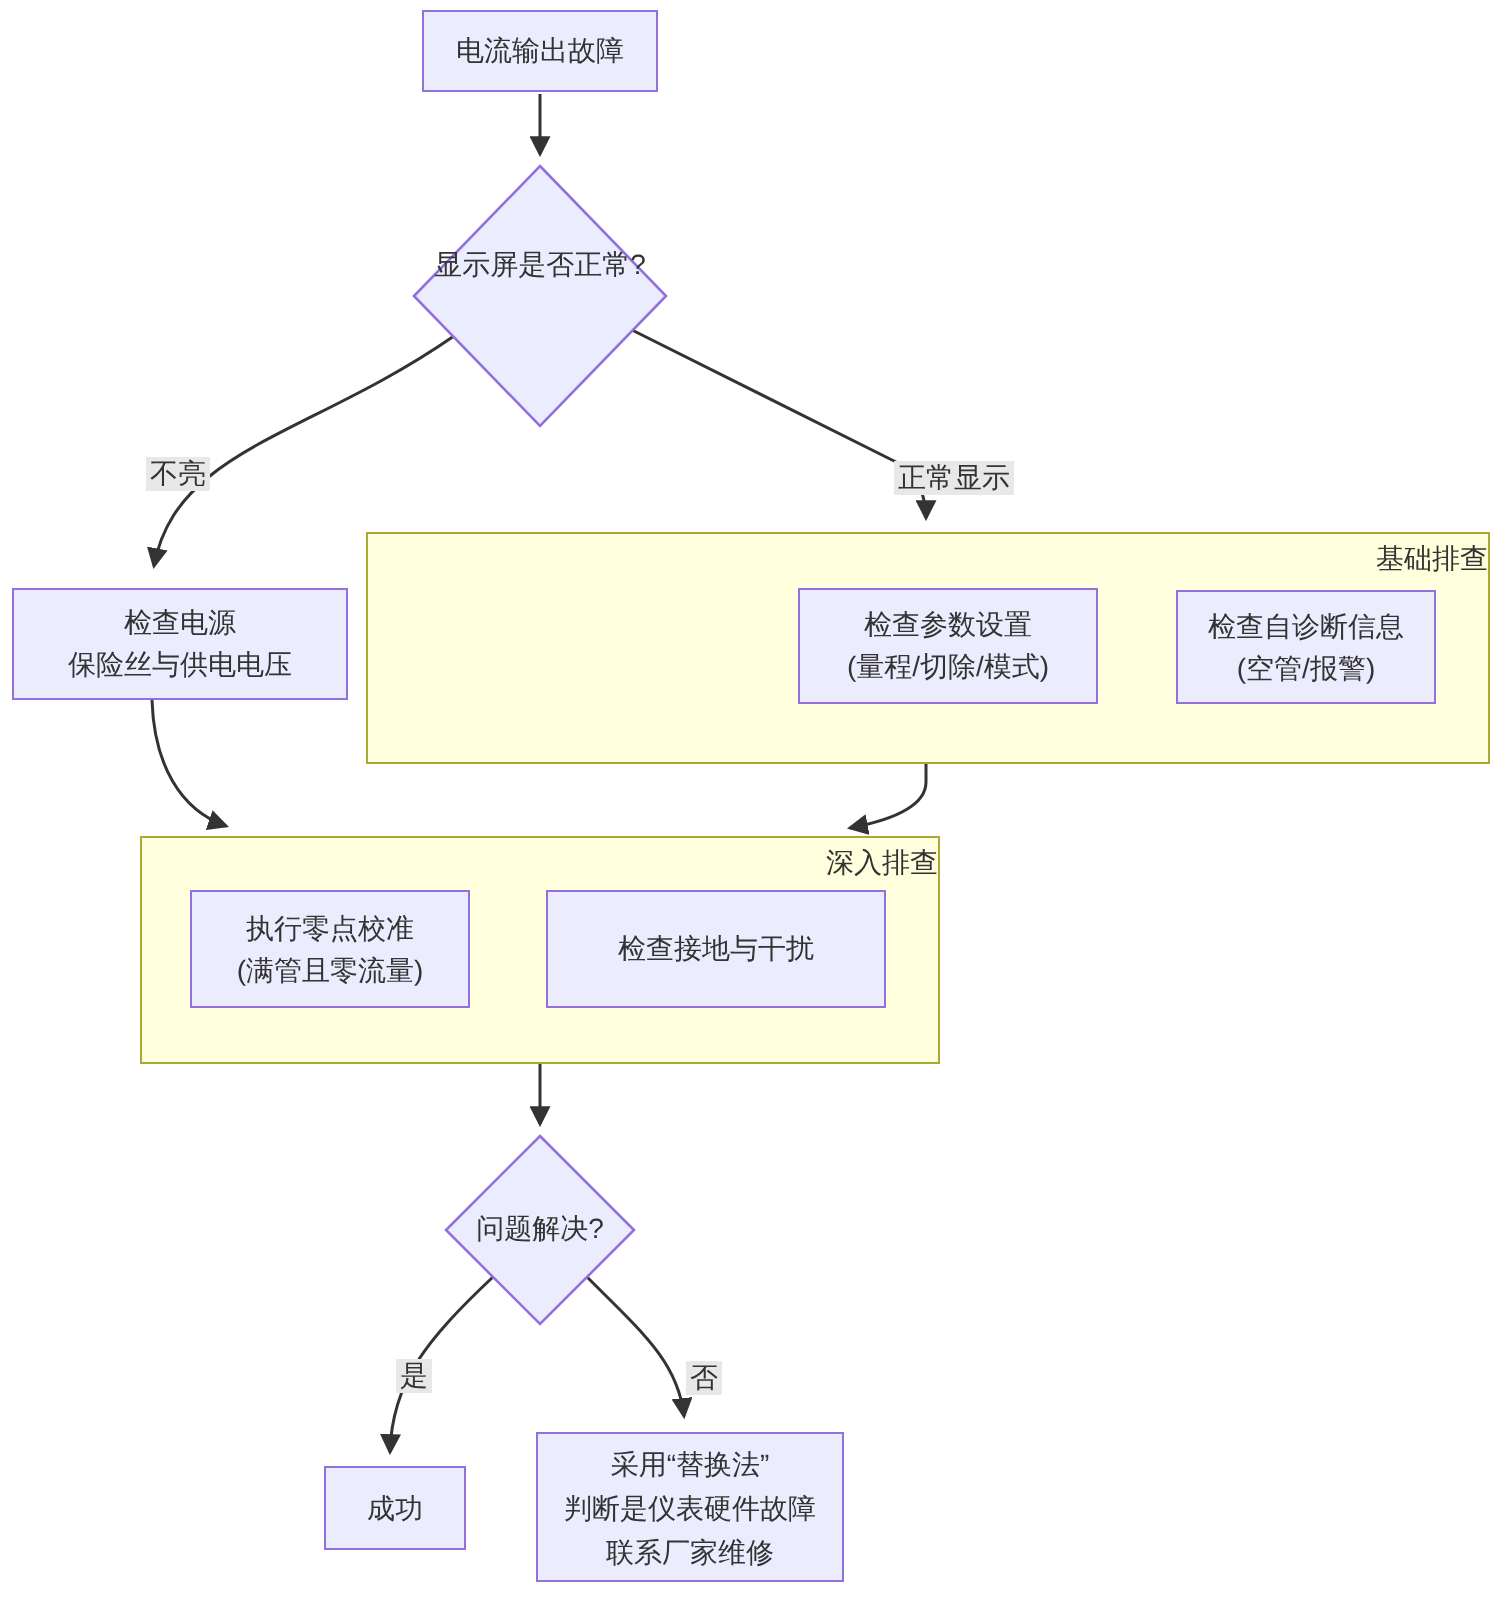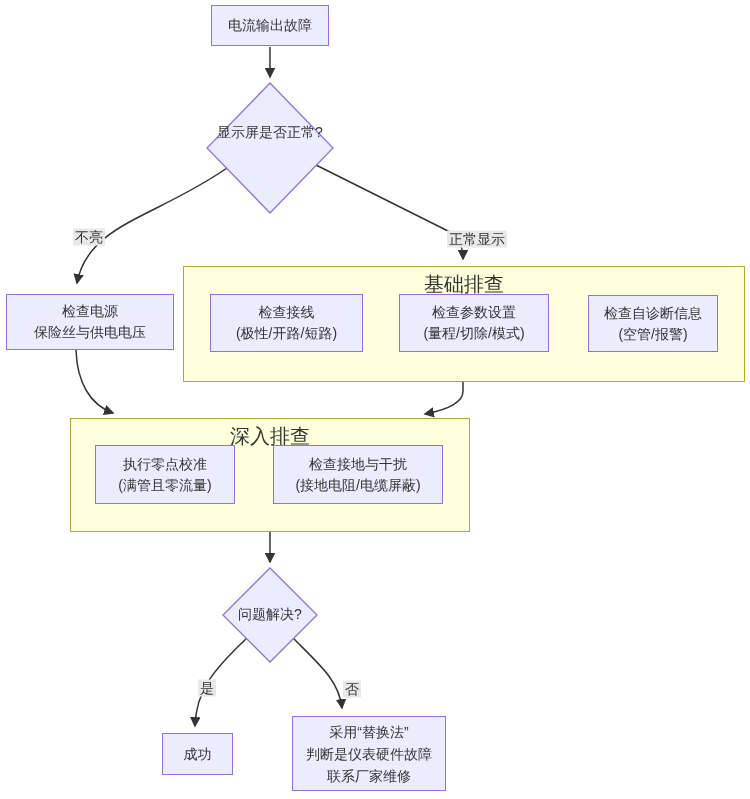--- a/index.html
+++ b/index.html
@@ -5,21 +5,21 @@
   :root{
     --node-fill:#ECECFF; --node-border:#9370DB;
     --cluster-fill:#FFFFDE; --cluster-border:#AAAA33;
     --edge:#333333; --label-bg:#e8e8e8; --text:#333333; --bg:#ffffff;
   }
   html,body{margin:0;padding:0;}
   body{background:#fff;font-family:"Liberation Sans","DejaVu Sans",sans-serif;}
   #canvas{position:relative;width:750px;height:799px;background:var(--bg);overflow:hidden;}
 
   .cluster{position:absolute;background:var(--cluster-fill);border:1px solid var(--cluster-border);box-sizing:border-box;z-index:1;}
-  .cluster-title{position:absolute;top:4px;left:0;right:0;text-align:center;font-size:20px;color:var(--text);z-index:2;}
+  .cluster-title{position:absolute;top:4px;left:0;right:0;text-align:right;font-size:14px;color:var(--text);z-index:2;}
 
   svg.edges{position:absolute;left:0;top:0;z-index:3;}
   .edge{stroke:var(--edge);stroke-width:1.5;fill:none;}
   .shape{fill:var(--node-fill);stroke:var(--node-border);stroke-width:1.3;}
 
   .node{position:absolute;background:var(--node-fill);border:1px solid var(--node-border);box-sizing:border-box;
         display:flex;flex-direction:column;align-items:center;justify-content:center;
         text-align:center;font-size:14px;line-height:21px;color:var(--text);z-index:4;}
   .node .ln{white-space:nowrap;}
 
@@ -62,50 +62,45 @@
 
   <div class="node" style="left:211px;top:5px;width:118px;height:41px;">
     <div class="ln">电流输出故障</div>
   </div>
 
   <div class="node" style="left:6px;top:294px;width:168px;height:56px;">
     <div class="ln">检查电源</div>
     <div class="ln">保险丝与供电电压</div>
   </div>
 
-  <div class="node" style="left:210px;top:294px;width:153px;height:58px;">
-    <div class="ln">检查接线</div>
-    <div class="ln">(极性/开路/短路)</div>
-  </div>
 
   <div class="node" style="left:399px;top:294px;width:150px;height:58px;">
     <div class="ln">检查参数设置</div>
     <div class="ln">(量程/切除/模式)</div>
   </div>
 
   <div class="node" style="left:588px;top:295px;width:130px;height:57px;">
     <div class="ln">检查自诊断信息</div>
     <div class="ln">(空管/报警)</div>
   </div>
 
   <div class="node" style="left:95px;top:445px;width:140px;height:59px;">
     <div class="ln">执行零点校准</div>
     <div class="ln">(满管且零流量)</div>
   </div>
 
   <div class="node" style="left:273px;top:445px;width:170px;height:59px;">
     <div class="ln">检查接地与干扰</div>
-    <div class="ln">(接地电阻/电缆屏蔽)</div>
   </div>
 
   <div class="node" style="left:162px;top:733px;width:71px;height:42px;">
     <div class="ln">成功</div>
   </div>
 
-  <div class="node" style="left:268px;top:716px;width:154px;height:75px;line-height:22px;margin-left:24px;">
+  <div class="node" style="left:268px;top:716px;width:154px;height:75px;line-height:22px;">
     <div class="ln">采用“替换法”</div>
     <div class="ln">判断是仪表硬件故障</div>
     <div class="ln">联系厂家维修</div>
   </div>
 
   <div class="diamond-label" style="left:200px;top:124px;width:140px;">显示屏是否正常?</div>
   <div class="diamond-label" style="left:220px;top:606px;width:100px;text-align:center;">问题解决?</div>
 
   <span class="edge-label" style="left:77px;top:237px;">不亮</span>
   <span class="edge-label" style="left:465px;top:239px;">正常显示</span>

